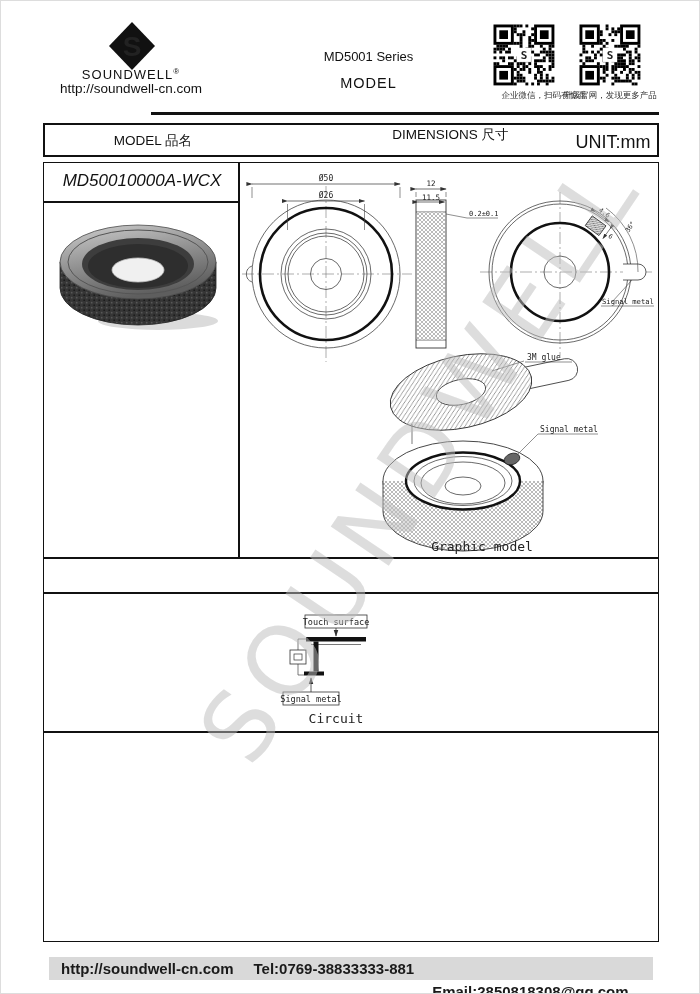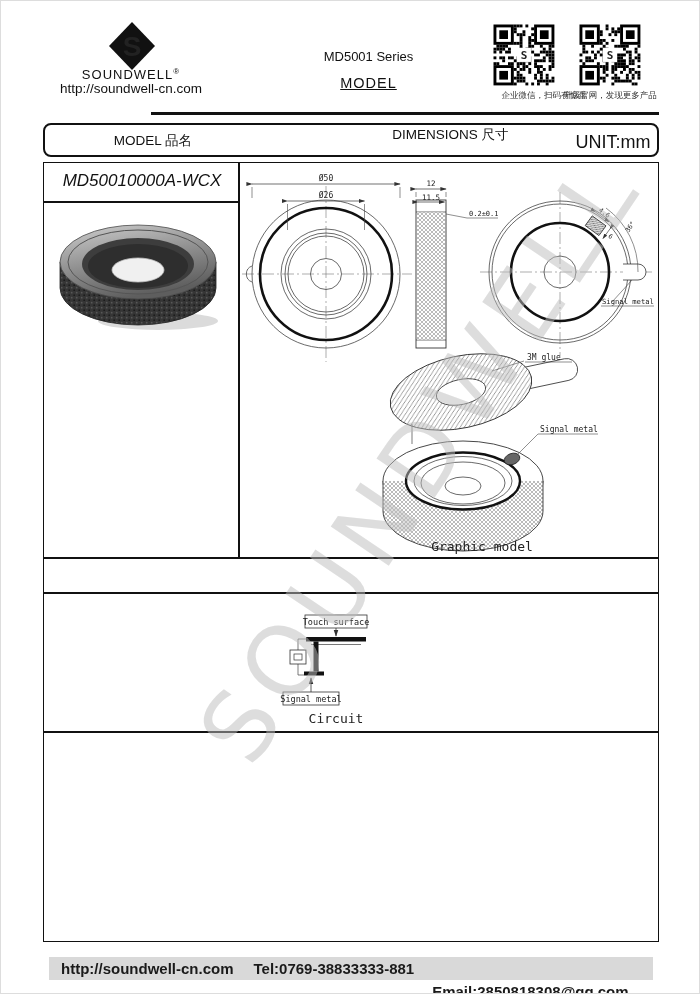--- a/index.html
+++ b/index.html
@@ -27,21 +27,21 @@
     <text x="25" y="35" text-anchor="middle" font-size="28" font-weight="bold" fill="#fff" style="font-family:'Liberation Sans',sans-serif">S</text>
   </svg>
   <div class="abs" style="left:40px;top:66px;width:180px;">
     <div class="ctr" style="font-size:13px;letter-spacing:1px;">
       <span>SOUNDWELL</span><sup style="font-size:8px;">®</sup>
     </div>
   </div>
   <div class="abs ctr" style="left:20px;top:80px;width:220px;font-size:13.5px;">http://soundwell-cn.com</div>
 
   <div class="abs ctr" style="left:245px;top:48px;width:245px;font-size:13px;">MD5001 Series</div>
-  <div class="abs ctr" style="left:245px;top:74px;width:245px;font-size:14.5px;letter-spacing:1px;text-decoration:underline;">MODEL</div>
+  <div class="abs ctr" style="left:245px;top:74px;width:245px;font-size:14.5px;letter-spacing:1px;">MODEL</div>
 
   <svg class="abs qr-svg" style="left:492px;top:23px;" width="62" height="62" viewBox="0 0 62 62">
       <rect x="0" y="0" width="62" height="62" fill="#fff"></rect>
       <rect x="0.5" y="23.7" width="2.9" height="2.9" fill="#000"></rect>
       <rect x="0.5" y="26.599999999999998" width="2.9" height="2.9" fill="#000"></rect>
       <rect x="0.5" y="32.4" width="2.9" height="2.9" fill="#000"></rect>
       <rect x="0.5" y="38.199999999999996" width="2.9" height="2.9" fill="#000"></rect>
       <rect x="3.4" y="20.8" width="2.9" height="2.9" fill="#000"></rect>
       <rect x="3.4" y="23.7" width="2.9" height="2.9" fill="#000"></rect>
       <rect x="3.4" y="38.199999999999996" width="2.9" height="2.9" fill="#000"></rect>
@@ -333,21 +333,21 @@
       <rect x="3.4" y="44" width="14.5" height="14.5" fill="#fff"></rect>
       <rect x="6.3" y="46.9" width="8.7" height="8.7" fill="#000"></rect>
       <rect x="23.95" y="23.95" width="14" height="14" fill="#fff"></rect>
       <text x="30.95" y="34.95" text-anchor="middle" font-size="11" font-weight="bold" fill="#c22">S</text>
     </svg>
   <div class="qr-cap" style="left:483px;top:89px;">企业微信，扫码有惊喜</div>
   <div class="qr-cap" style="left:549px;top:89px;">升级官网，发现更多产品</div>
 
   <div class="hline" style="left:150px;top:111px;width:508px;height:3px;"></div>
 
-  <div class="box" style="left:42px;top:122px;width:616px;height:34px;border-radius:8px;">
+  <div class="box" style="left:42px;top:122px;width:616px;height:34px;">
     <div class="abs ctr" style="left:18px;top:7px;width:180px;font-size:13.5px;">MODEL 品名</div>
     <div class="abs ctr" style="left:298px;top:1px;width:215px;font-size:13.5px;">DIMENSIONS 尺寸</div>
     <div class="abs ctr" style="left:523px;top:7px;width:90px;font-size:18px;">UNIT:mm</div>
   </div>
 
   <div class="box" style="left:42px;top:161px;width:616px;height:780px;border-width:1.5px;"></div>
   <div class="vline" style="left:237px;top:161px;width:1.5px;height:396px;"></div>
 
   <div class="abs ctr" style="left:46px;top:170px;width:190px;font-size:17px;font-style:italic;">MD50010000A-WCX</div>
   <div class="hline" style="left:42px;top:200px;width:196px;height:1.5px;"></div>

